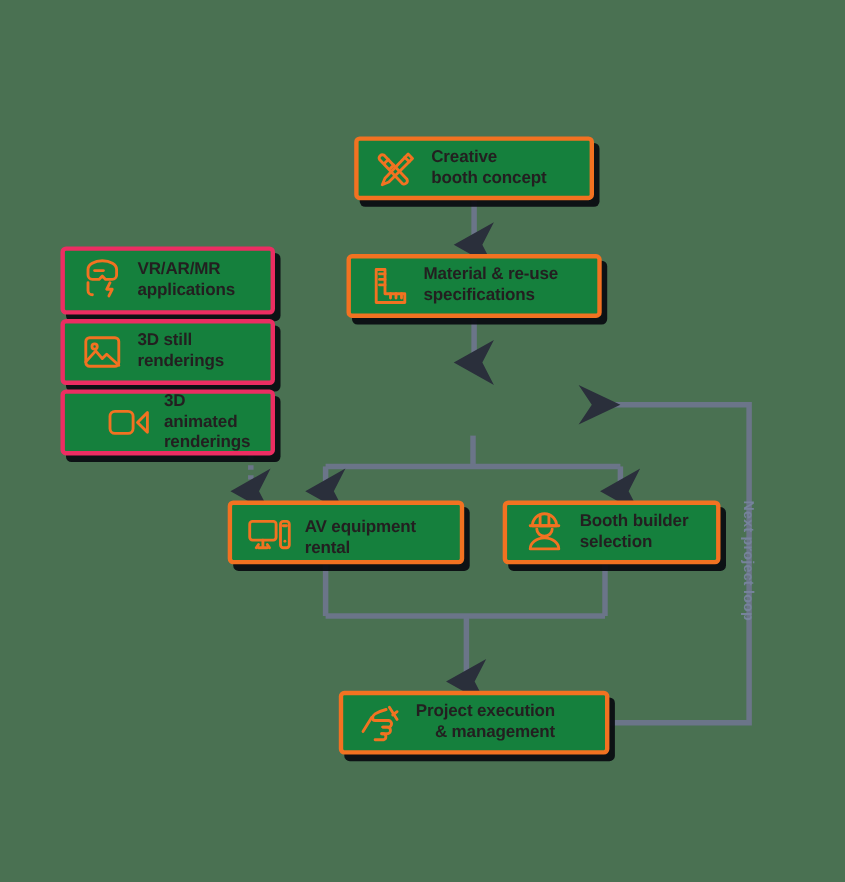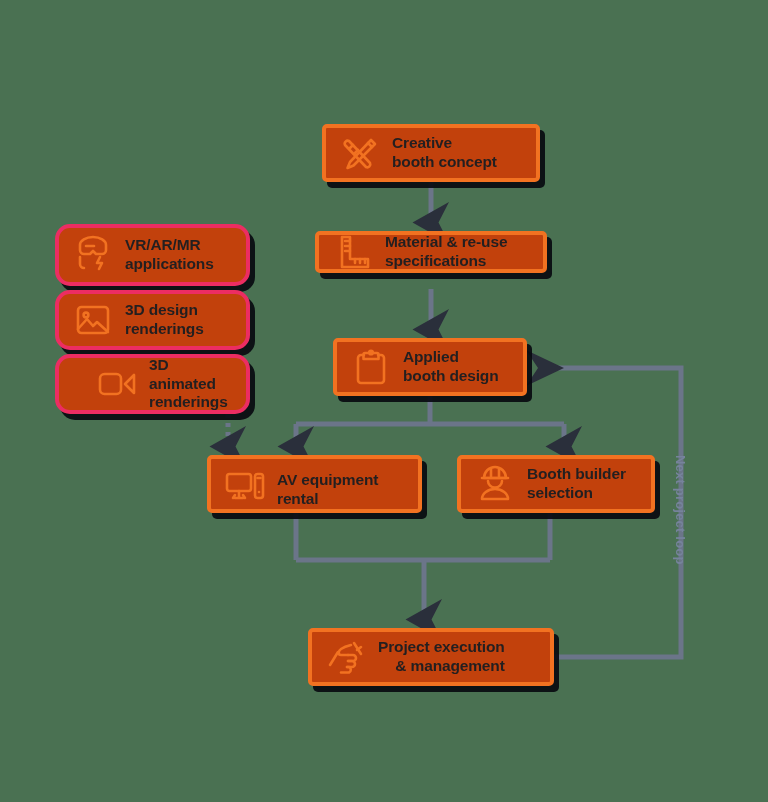--- a/index.html
+++ b/index.html
@@ -11,49 +11,49 @@
   }
   #stage{position:relative;width:768px;height:802px;}
 
   
   #wires{position:absolute;left:0;top:0;width:768px;height:802px;}
 
   
   .node{
     position:absolute;
     box-sizing:border-box;
-    background:#c2410c;
+    background:#15803d;
     border:4px solid #f27221;
     border-radius:5px;
     display:flex;
     align-items:center;
     gap:10px;
     padding:0 12px;
     box-shadow:5px 6px 0 rgba(8,10,16,.92);
     z-index:5;
   }
-  .node.alt{border-color:#ec2d62;border-radius:15px;}
+  .node.alt{border-color:#ec2d62;}
   .node .ico{
     flex:0 0 auto;
     width:44px;height:44px;
     display:flex;align-items:center;justify-content:center;
   }
   .node .ico svg{display:block;}
   .node .lbl{
     font-size:15.5px;
     font-weight:bold;
     color:#231f20;
     line-height:1.22;
     letter-spacing:-0.15px;
     white-space:pre-line;
   }
 
   
   #n-creative { left:322px; top:124px;  width:218px; height:58px; }
-  #n-material { left:315px; top:231px;  width:232px; height:42px; }
+  #n-material { left:315px; top:231px;  width:232px; height:58px; }
   #n-applied  { left:333px; top:338px;  width:194px; height:58px; }
   #n-av       { left:207px; top:455px;  width:215px; height:58px;align-items:flex-end; }
   #n-booth    { left:434px; top:455px;  width:198px; height:58px;margin-left:23px; }
   #n-project  { left:308px; top:628px;  width:246px; height:58px;text-align:right; }
 
   #n-vr       { left:55px;  top:224px;  width:195px; height:62px; }
   #n-still    { left:55px;  top:290px;  width:195px; height:60px; }
   #n-anim     { left:55px;  top:354px;  width:195px; height:60px;padding-left:36px; }
 
   
@@ -126,31 +126,20 @@
       <svg width="40" height="40" viewBox="0 0 40 40" fill="none" stroke="#f27221" stroke-width="2.6" stroke-linecap="round" stroke-linejoin="round">
         <path d="M9 5 h8 v22 h18 v8 H9 Z" rx="2"></path>
         <path d="M17 9 h-5 M17 14 h-5 M17 19 h-5"></path>
         <path d="M22 31 v-4 M27 31 v-4 M32 31 v-4"></path>
       </svg>
     </span>
     <span class="lbl">Material &amp; re-use
 specifications</span>
   </div>
 
-  <div class="node" id="n-applied">
-    <span class="ico">
-      <svg width="40" height="40" viewBox="0 0 40 40" fill="none" stroke="#f27221" stroke-width="2.6" stroke-linecap="round" stroke-linejoin="round">
-        <path d="M13 8 H10 a3 3 0 0 0 -3 3 v22 a3 3 0 0 0 3 3 h20 a3 3 0 0 0 3 -3 V11 a3 3 0 0 0 -3 -3 h-3"></path>
-        <path d="M14 6 h12 a1.5 1.5 0 0 1 1.5 1.5 V12 h-15 V7.5 A1.5 1.5 0 0 1 14 6 Z"></path>
-        <circle cx="20" cy="5.5" r="1.8"></circle>
-      </svg>
-    </span>
-    <span class="lbl">Applied
-booth design</span>
-  </div>
 
   <div class="node" id="n-av">
     <span class="ico">
       <svg width="42" height="40" viewBox="0 0 42 40" fill="none" stroke="#f27221" stroke-width="2.6" stroke-linecap="round" stroke-linejoin="round">
         <rect x="3" y="7" width="24" height="17" rx="2.5"></rect>
         <path d="M11 31 h8 M15 24 v7 M9 31 l2 -3 M21 31 l-2 -3"></path>
         <rect x="31" y="7" width="8" height="24" rx="2.5"></rect>
         <path d="M33.5 11 h3"></path>
         <circle cx="35" cy="25" r="1.3" fill="#f27221" stroke="none"></circle>
       </svg>
@@ -203,21 +192,21 @@
   </div>
 
   <div class="node alt" id="n-still">
     <span class="ico">
       <svg width="40" height="40" viewBox="0 0 40 40" fill="none" stroke="#f27221" stroke-width="2.6" stroke-linecap="round" stroke-linejoin="round">
         <rect x="5" y="7" width="30" height="26" rx="3.5"></rect>
         <circle cx="13" cy="15" r="2.4"></circle>
         <path d="M5 29 l9 -10 6 7 4 -4 11 10"></path>
       </svg>
     </span>
-    <span class="lbl">3D design
+    <span class="lbl">3D still
 renderings</span>
   </div>
 
   <div class="node alt" id="n-anim">
     <span class="ico">
       <svg width="42" height="40" viewBox="0 0 42 40" fill="none" stroke="#f27221" stroke-width="2.6" stroke-linecap="round" stroke-linejoin="round">
         <rect x="4" y="10" width="21" height="20" rx="4.5"></rect>
         <path d="M29 20 L38 11 v18 Z"></path>
       </svg>
     </span>

